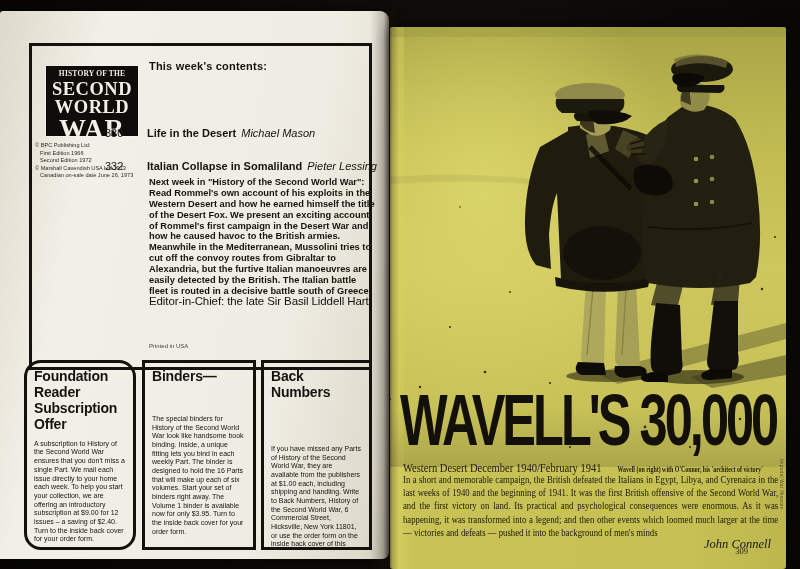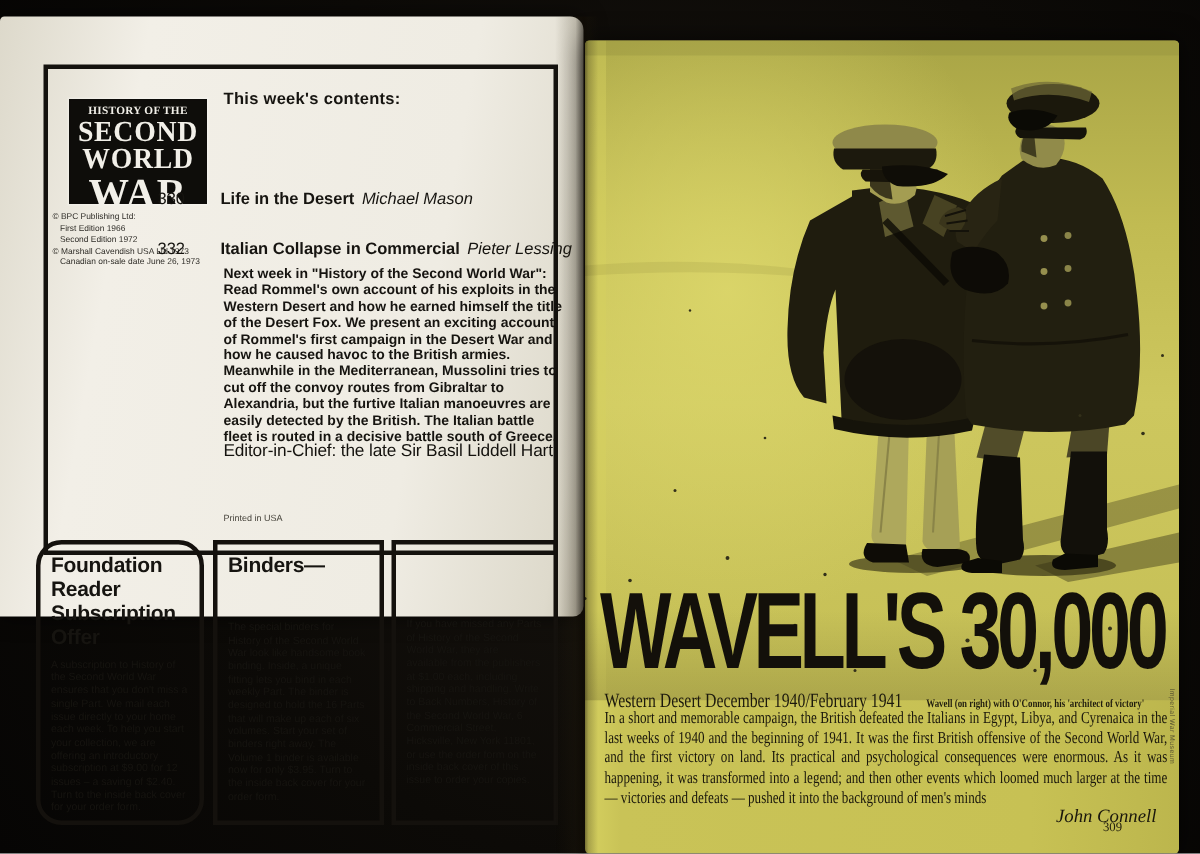--- a/index.html
+++ b/index.html
@@ -5,21 +5,21 @@
   html,body{margin:0;padding:0;}
   body{
     width:800px;height:569px;overflow:hidden;position:relative;
     background:radial-gradient(circle at 55% 45%, #191510 0%, #0c0a07 60%, #060504 100%);
     font-family:"Liberation Sans", sans-serif;
   }
   .scene{position:absolute;inset:0;}
 
   
   .page-left{
-    position:absolute;left:0;top:11px;width:389px;height:400px;
+    position:absolute;left:0;top:11px;width:389px;height:548px;
     background:linear-gradient(100deg,#ddd9cb 0%,#f2efe7 22%,#efece3 70%,#dedacc 94%,#cfcaba 100%);
     border-radius:3px 9px 7px 0;
     box-shadow:0 0 14px rgba(0,0,0,.6);
   }
   .main-frame{
     position:absolute;left:29px;top:32px;width:337px;height:321px;
     border:3px solid #14120e;
   }
   .logo{
     position:absolute;left:14px;top:20px;width:92px;height:70px;
@@ -130,21 +130,21 @@
         <div>© Marshall Cavendish USA Ltd 1973</div>
         <div class="ind">Canadian on-sale date June 26, 1973</div>
       </div>
 
       <div class="contents-heading">This week's contents:</div>
 
       <div class="toc-row r1">
         <span class="toc-num">330</span><span class="toc-title">Life in the Desert</span><span class="toc-author">Michael Mason</span>
       </div>
       <div class="toc-row r2">
-        <span class="toc-num">332</span><span class="toc-title">Italian Collapse in Commercial</span><span class="toc-author">Pieter Lessing</span>
+        <span class="toc-num">332</span><span class="toc-title">Italian Collapse in Somaliland</span><span class="toc-author">Pieter Lessing</span>
       </div>
 
       <div class="nextweek-wrap">
         <p>Next week in "History of the Second World War": Read Rommel's own account of his exploits in the Western Desert and how he earned himself the title of the Desert Fox. We present an exciting account of Rommel's first campaign in the Desert War and how he caused havoc to the British armies.</p>
         <p>Meanwhile in the Mediterranean, Mussolini tries to cut off the convoy routes from Gibraltar to Alexandria, but the furtive Italian manoeuvres are easily detected by the British. The Italian battle fleet is routed in a decisive battle south of Greece.</p>
       </div>
 
       <div class="editors">
         <div>Editor-in-Chief: the late Sir Basil Liddell Hart</div>
       </div>
@@ -154,20 +154,21 @@
 
     <div class="promo-box box1">
       <h2>Foundation Reader Subscription Offer</h2>
       <p>A subscription to History of the Second World War ensures that you don't miss a single Part. We mail each issue directly to your home each week. To help you start your collection, we are offering an introductory subscription at $9.00 for 12 issues – a saving of $2.40. Turn to the inside back cover for your order form.</p>
     </div>
     <div class="promo-box box2">
       <h2>Binders—</h2>
       <p>The special binders for History of the Second World War look like handsome book binding. Inside, a unique fitting lets you bind in each weekly Part. The binder is designed to hold the 16 Parts that will make up each of six volumes. Start your set of binders right away. The Volume 1 binder is available now for only $3.95. Turn to the inside back cover for your order form.</p>
     </div>
     <div class="promo-box box3">
+      <h2>Back Numbers</h2>
       <p>If you have missed any Parts of History of the Second World War, they are available from the publishers at $1.00 each, including shipping and handling. Write to Back Numbers, History of the Second World War, 6 Commercial Street, Hicksville, New York 11801, or use the order form on the inside back cover of this issue to order your copies.</p>
     </div>
   </div>
 
   <div class="page-right">
 
     <svg class="photo" width="396" height="440" viewBox="0 0 396 440" xmlns="http://www.w3.org/2000/svg">
       <defs>
         <linearGradient id="sky" x1="0" y1="0" x2="0" y2="1">
           <stop offset="0" stop-color="#a9a546"></stop>

